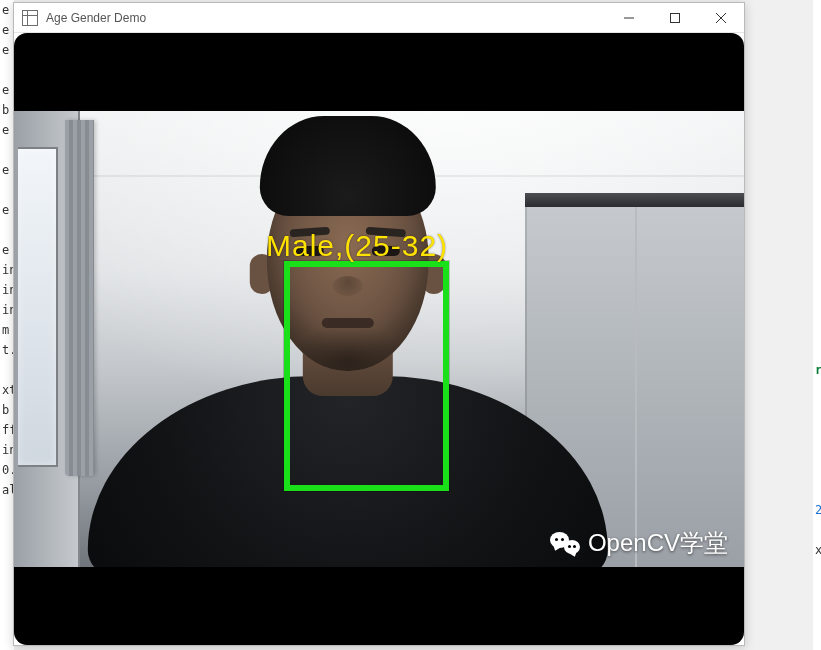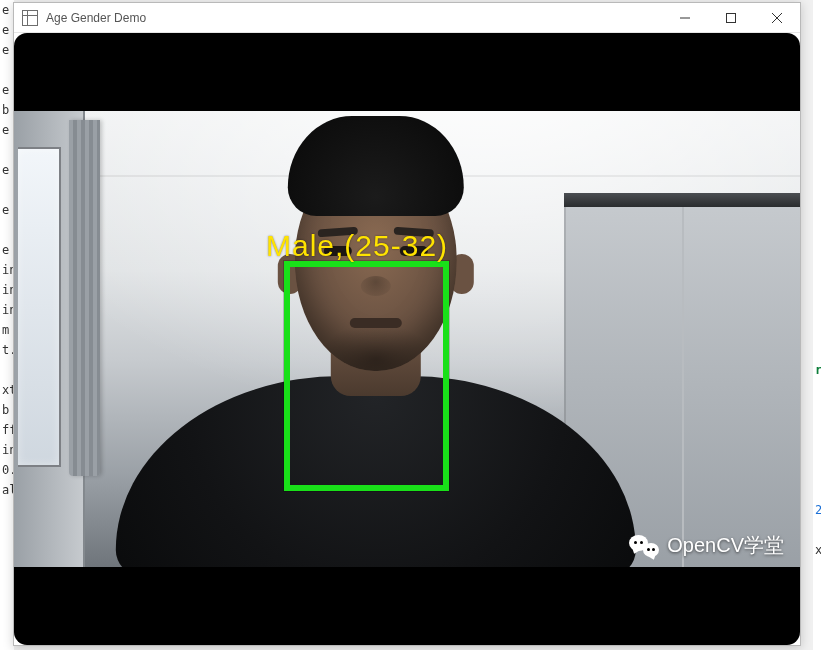--- a/index.html
+++ b/index.html
@@ -13,21 +13,21 @@
     }
     .bg-strip { position: absolute; left: 0; width: 14px; height: 100%; background: #fff; z-index: 0; }
     .bg-strip-right { position: absolute; right: 0; width: 8px; height: 100%; background: #fff; z-index: 0; }
     .bg-char { font-size: 12px; color: #333; line-height: 20px; padding-left: 2px; font-family: monospace; }
     .bg-char.b { color: #1a6fd6; }
     .bg-char.g { color: #0d7e3a; font-weight: bold; }
 
     .window {
       position: absolute;
       top: 2px; left: 13px;
-      width: 788px; height: 644px;
+      width: 732px; height: 644px;
       background: #fff;
       border: 1px solid #b9b9b9;
       box-shadow: 0 2px 10px rgba(0,0,0,0.18);
       display: flex; flex-direction: column;
       z-index: 10;
     }
     .titlebar {
       height: 30px;
       display: flex;
       align-items: center;
@@ -174,21 +174,21 @@
       text-shadow: 0 0 2px rgba(0,0,0,0.5);
       white-space: nowrap;
     }
 
     .watermark {
       position:absolute;
       right: 16px; bottom: 86px;
       display:flex; align-items:center; gap:8px;
       color:#fff;
       font-family: "Microsoft YaHei","PingFang SC",sans-serif;
-      font-size: 20px;
+      font-size: 24px;
       text-shadow: 0 1px 3px rgba(0,0,0,0.6);
       padding-left: 48px;
     }
     .wechat-icon {
       width: 30px; height: 26px; position: relative;
     }
     .bubble { position:absolute; background:#fff; border-radius:50%; }
     .bubble.big { width:19px; height:16px; left:0; top:2px; }
     .bubble.small { width:16px; height:14px; right:0; bottom:2px; }
     .bubble.big::after, .bubble.small::after {

